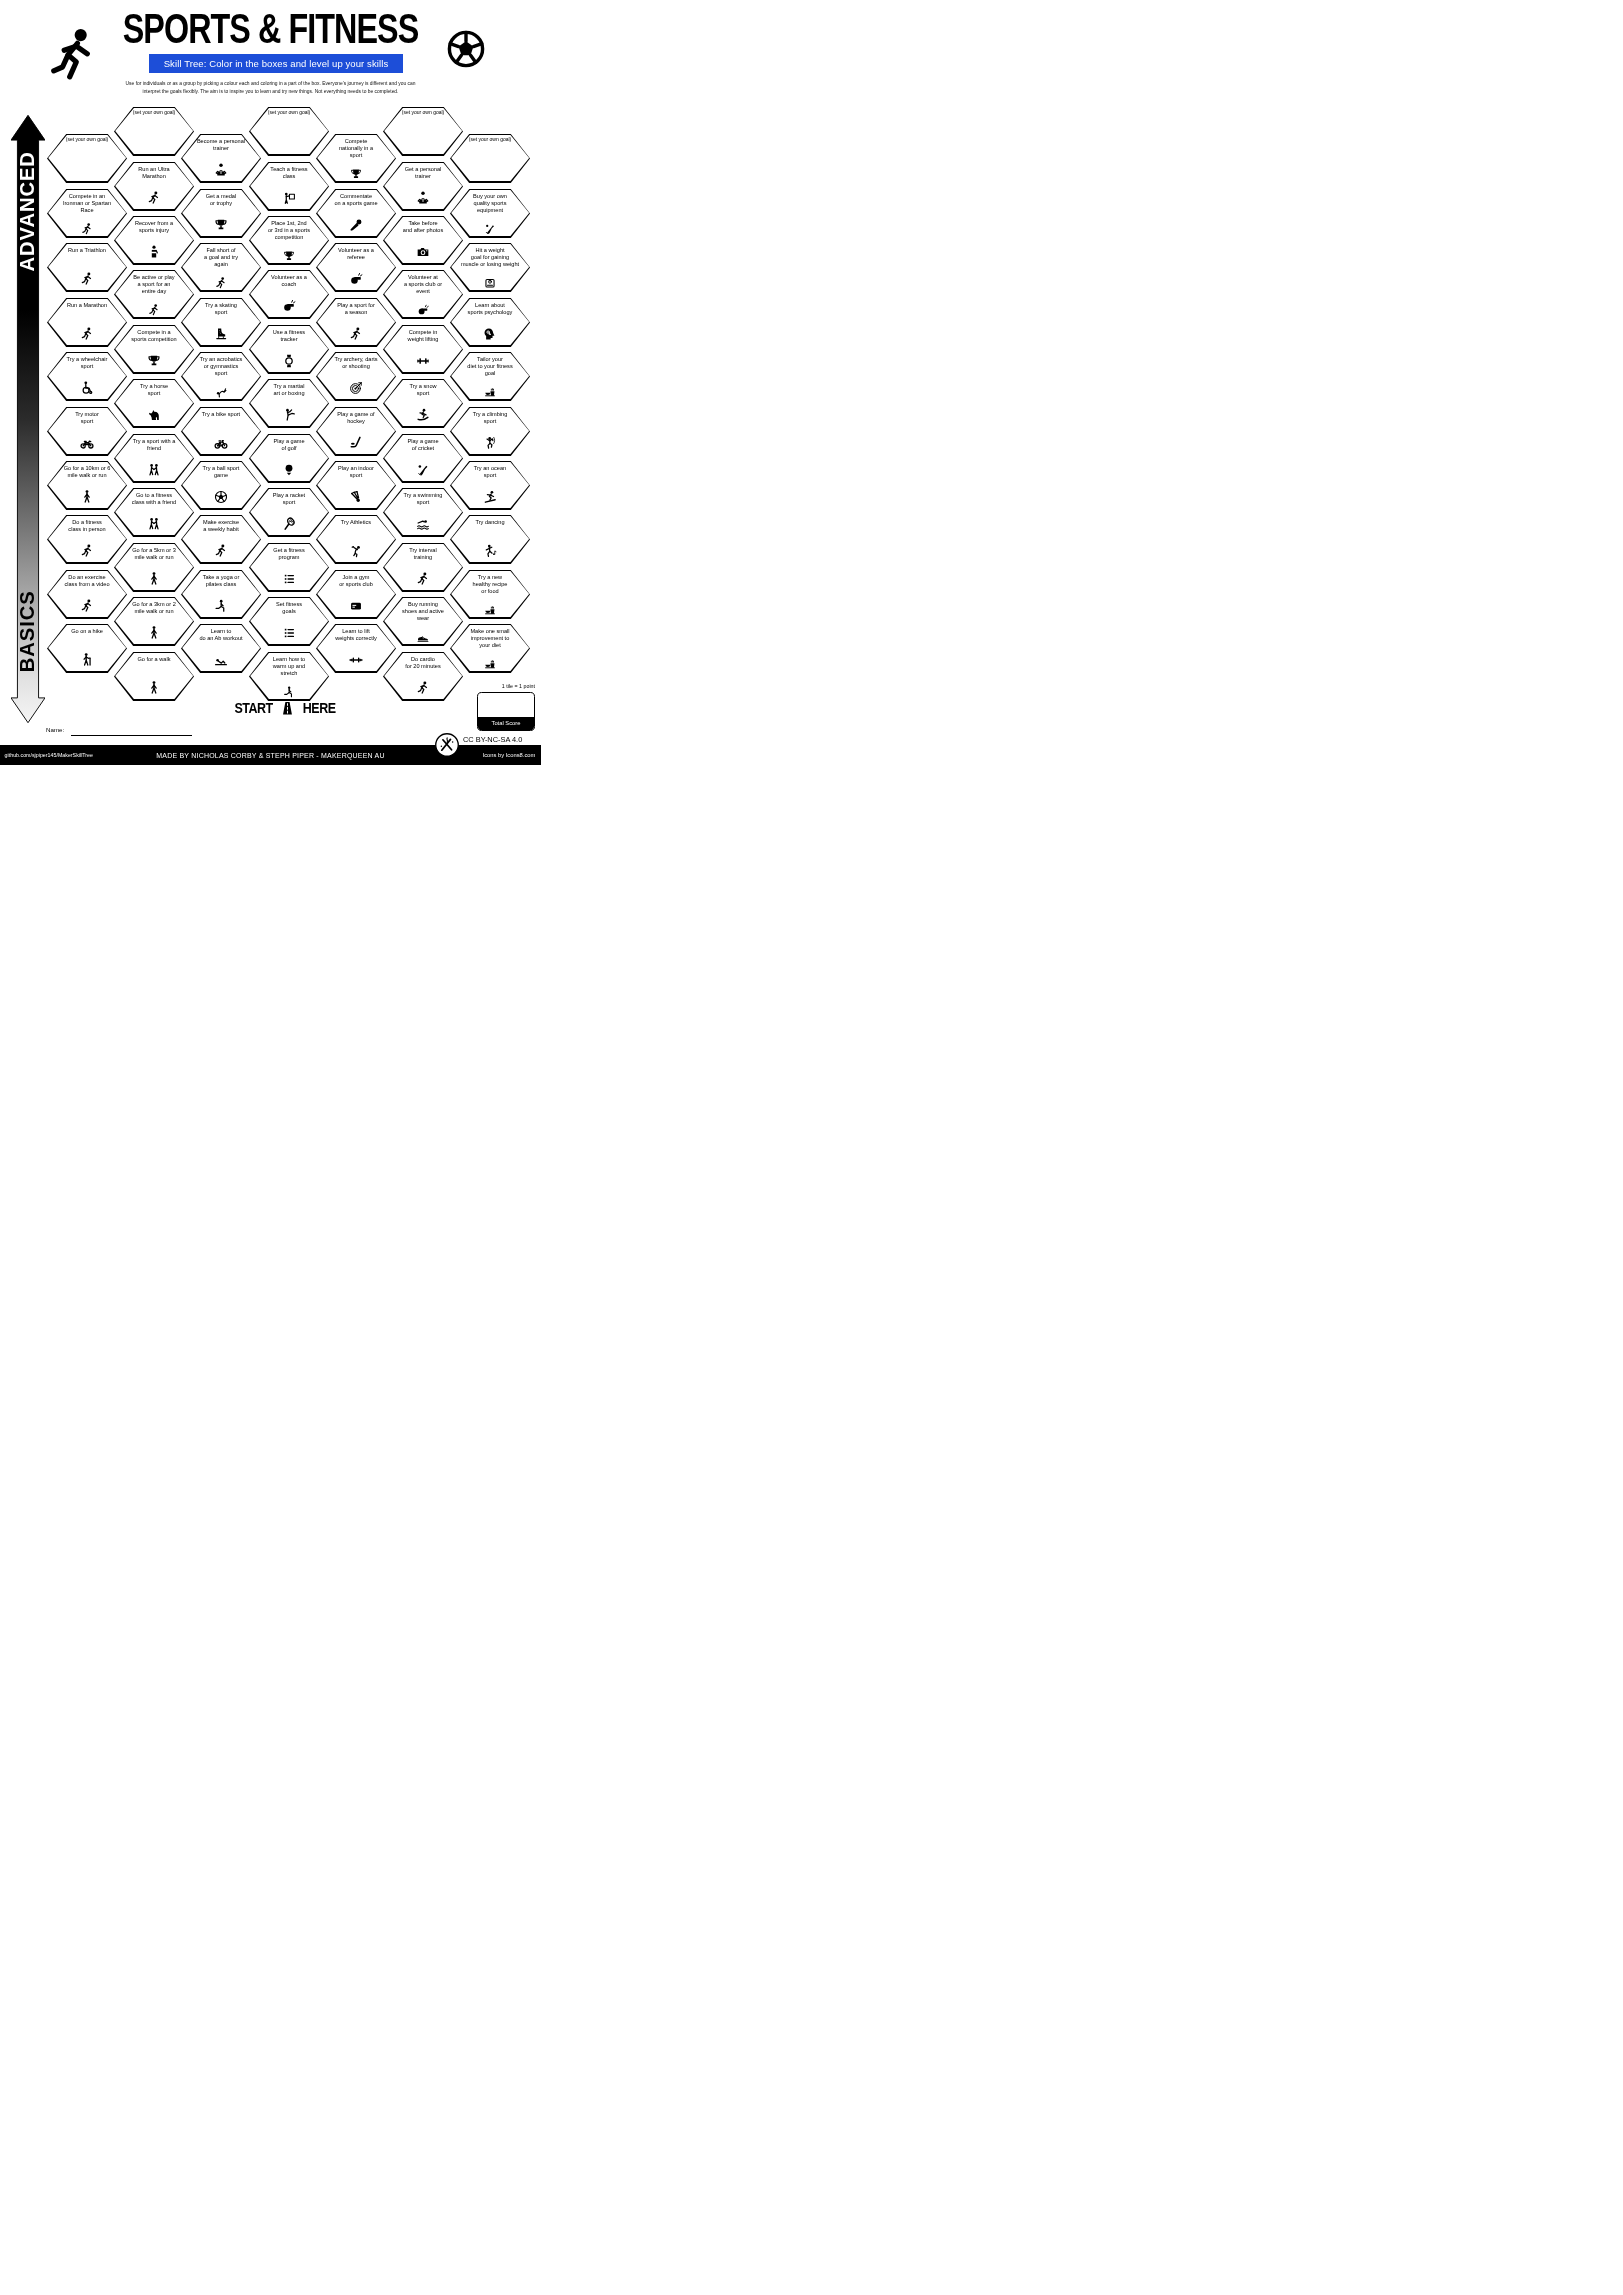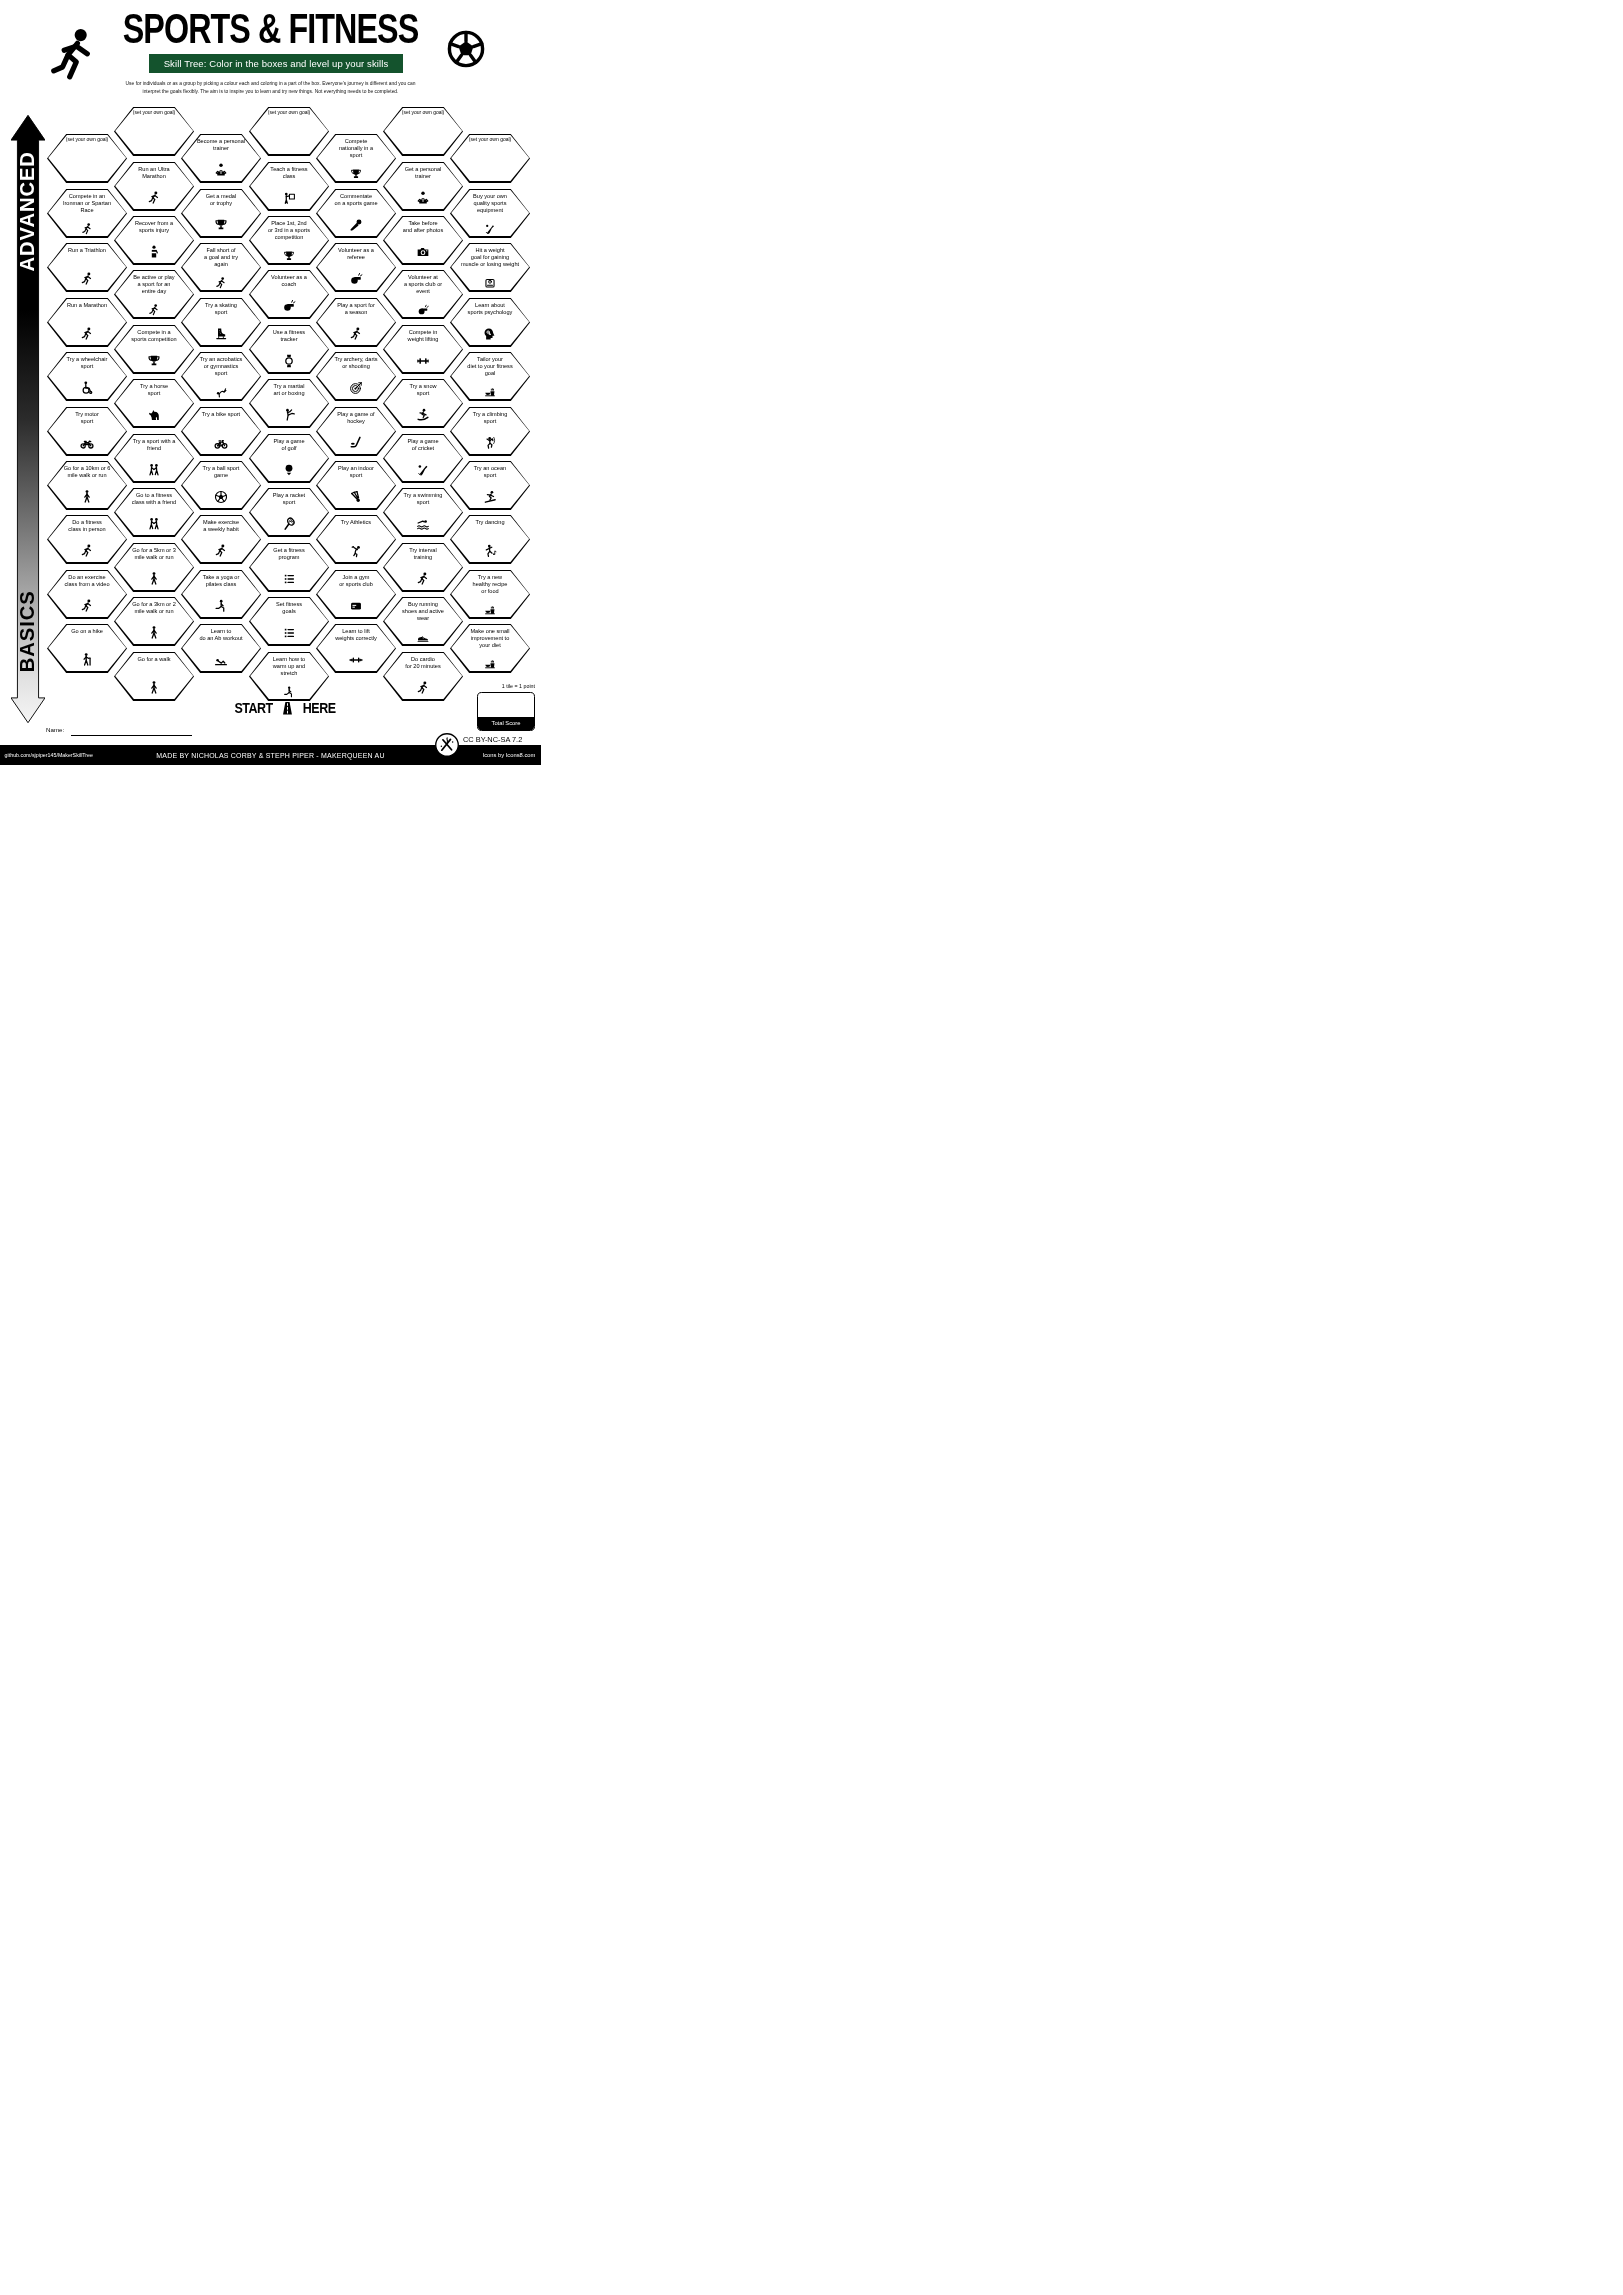--- a/index.html
+++ b/index.html
@@ -3,21 +3,21 @@
 <meta charset="utf-8">
 <style>
   html,body{margin:0;padding:0;background:#fff;}
   .page{position:relative;width:541px;height:765px;background:#fff;overflow:hidden;
         font-family:"Liberation Sans",sans-serif;color:#000;}
 
   
   .title{position:absolute;left:0;right:0;top:2.8px;text-align:center;
          font-size:30.5px;font-weight:bold;letter-spacing:-0.9px;
          transform:scale(1.06,1.42);transform-origin:center top;white-space:nowrap;}
-  .subtitle-bar{position:absolute;left:149px;top:54px;width:254px;height:19px;background:#14532d;
+  .subtitle-bar{position:absolute;left:149px;top:54px;width:254px;height:19px;background:#1d4ed8;
          color:#fff;display:flex;align-items:center;justify-content:center;
          font-size:9.5px;letter-spacing:0.1px;}
   .desc{position:absolute;left:93px;right:93px;top:80px;text-align:center;
         font-size:4.9px;line-height:1.55;white-space:pre-line;color:#111;}
   .hdr-runner{position:absolute;left:40px;top:23px;width:66px;height:66px;}
   .hdr-ball{position:absolute;left:442px;top:24.5px;width:48px;height:48px;}
 
   
   .axis-arrow{position:absolute;left:11px;top:113px;}
 
@@ -1098,21 +1098,21 @@
 
   <div class="cc-wrap" id="maker-logo"><svg viewBox="0 0 24 24" width="100%" height="100%">
         <g fill="none" stroke="#000" stroke-width="1.9" stroke-linecap="round" stroke-linejoin="round">
           <circle cx="12" cy="12" r="10.4" fill="#fff" stroke-width="1.2"></circle>
           <path d="M7.2 16.8 L15.2 6.8 M8.2 7.2 L16.2 16.4" stroke-width="1.6"></path>
           <path d="M12.2 5.4 C11.2 7 13.2 7.6 12.2 9.2" stroke-width="1"></path>
           <circle cx="17.2" cy="9.2" r="0.7" fill="#000" stroke="none"></circle>
           <circle cx="6.8" cy="13.2" r="0.7" fill="#000" stroke="none"></circle>
         </g>
       </svg></div>
-  <div class="cc-text">CC BY-NC-SA 7.2</div>
+  <div class="cc-text">CC BY-NC-SA 4.0</div>
 
   <footer>
     <span class="f-left">github.com/sjpiper145/MakerSkillTree</span>
     <span class="f-center">MADE BY NICHOLAS CORBY &amp; STEPH PIPER  -  MAKERQUEEN AU</span>
     <span class="f-right">Icons by Icons8.com</span>
   </footer>
 
 </div>
 
 

